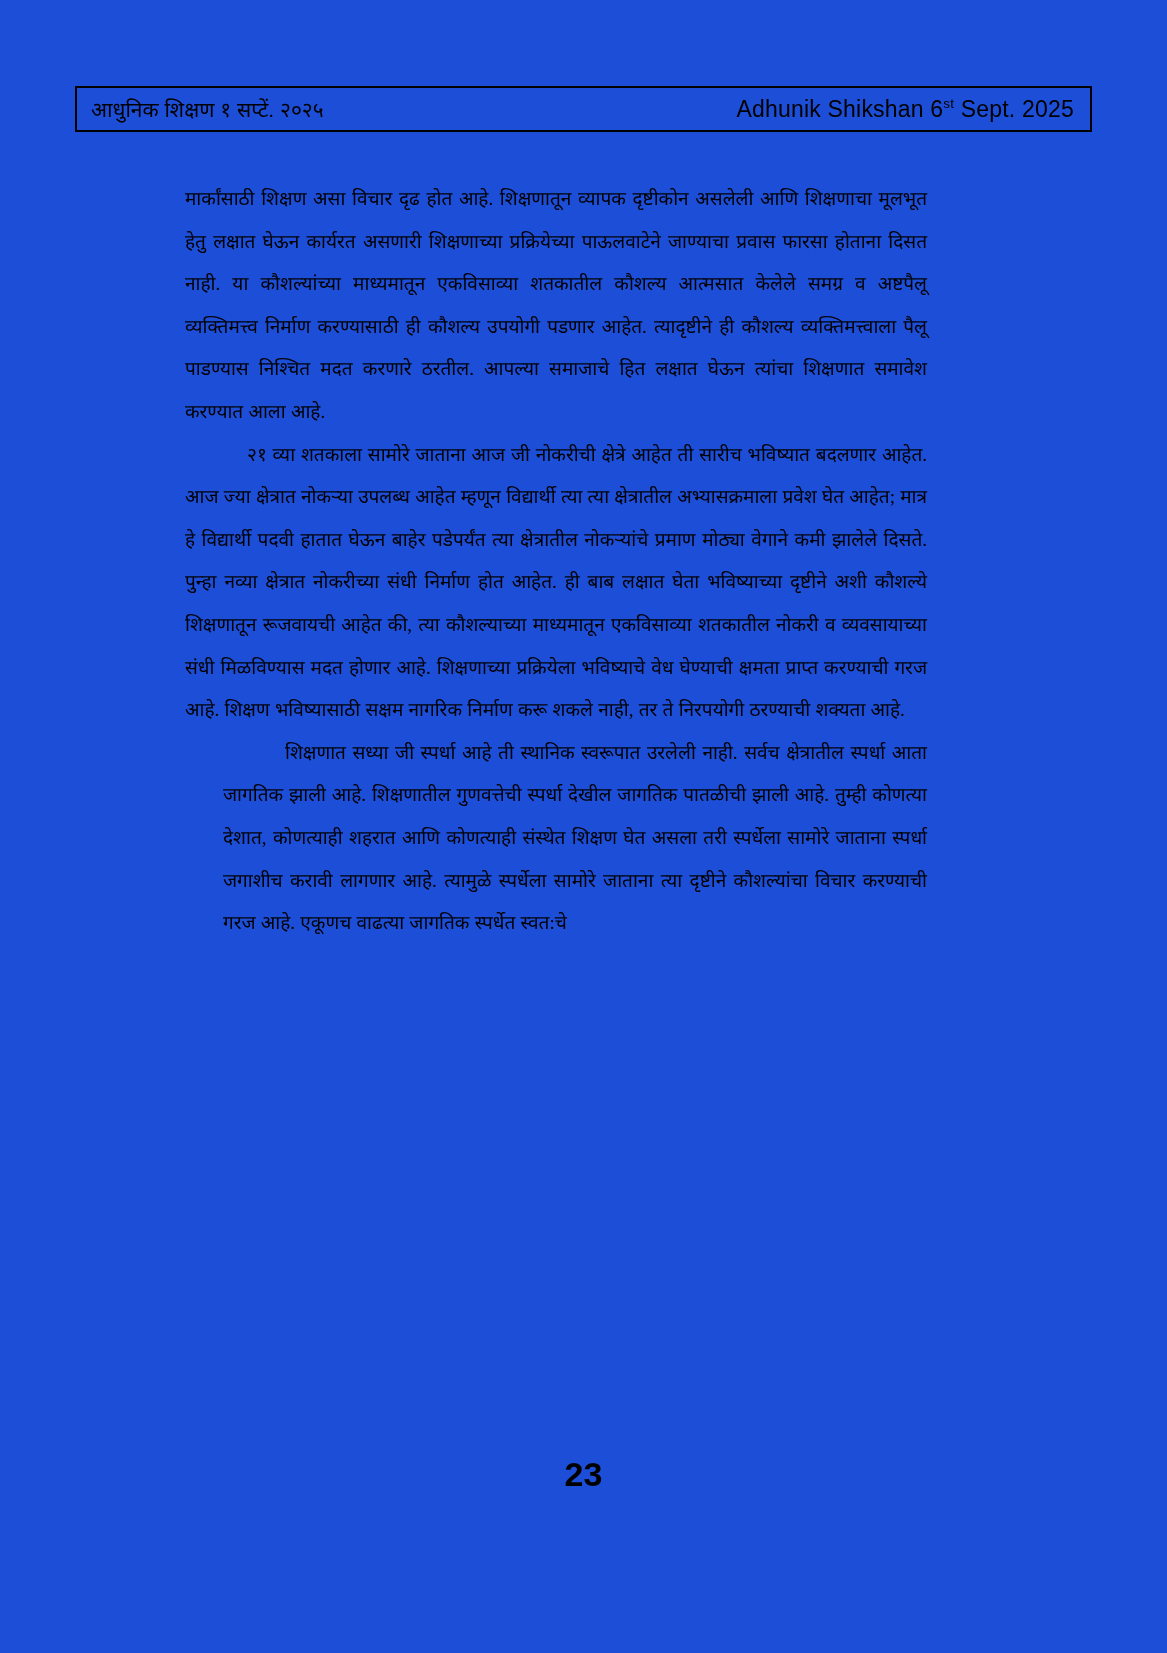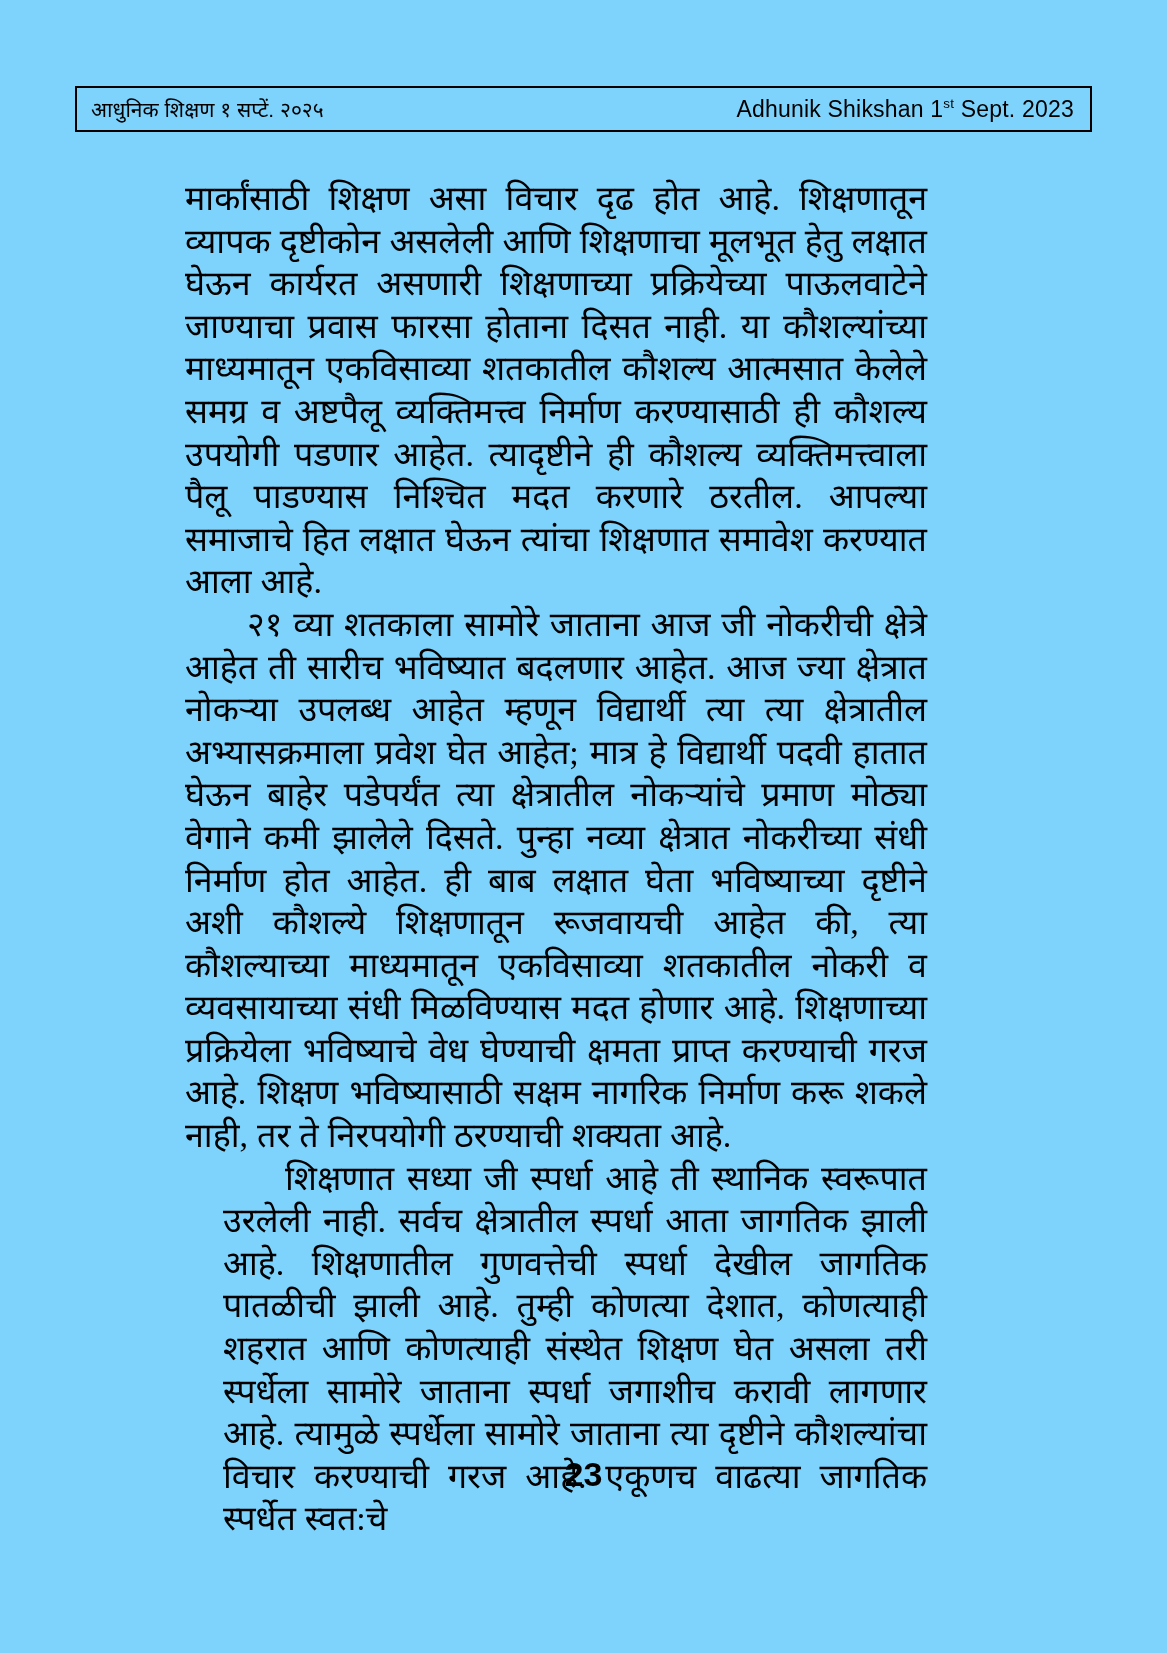--- a/index.html
+++ b/index.html
@@ -5,21 +5,21 @@
   html, body {
     margin: 0;
     padding: 0;
     background: #ffffff;
   }
 
   .page {
     position: relative;
     width: 1167px;
     height: 1653px;
-    background: #7dd3fc;
+    background: #1d4ed8;
     margin: 0 auto;
     box-sizing: border-box;
     overflow: hidden;
   }
 
   
   .header-box {
     position: absolute;
     left: 75px;
     top: 86px;
@@ -60,21 +60,21 @@
   
   .body-col {
     position: absolute;
     left: 185px;
     top: 178px;
     width: 742px;
   }
 
   .para {
     font-family: "Liberation Serif", "DejaVu Serif", serif;
-    font-size: 34px;
+    font-size: 19px;
     line-height: 42.6px;
     color: #000000;
     text-align: justify;
     text-justify: inter-word;
     margin: 0;
     word-spacing: 0.5px;
   }
 
   .para.indent {
     text-indent: 62px;
@@ -99,21 +99,21 @@
     color: #000000;
   }
 </style>
 </head>
 <body>
 
 <div class="page">
 
   <div class="header-box">
     <div class="header-left">आधुनिक शिक्षण १ सप्टें. २०२५</div>
-    <div class="header-right"><span>Adhunik Shikshan 1</span><sup>st</sup><span> Sept.  2023</span></div>
+    <div class="header-right"><span>Adhunik Shikshan 6</span><sup>st</sup><span> Sept.  2025</span></div>
   </div>
 
   <div class="body-col">
     <p class="para">मार्कांसाठी शिक्षण असा विचार दृढ होत आहे. शिक्षणातून व्यापक दृष्टीकोन असलेली आणि शिक्षणाचा मूलभूत हेतु लक्षात घेऊन कार्यरत असणारी शिक्षणाच्या प्रक्रियेच्या पाऊलवाटेने जाण्याचा प्रवास फारसा होताना दिसत नाही. या कौशल्यांच्या माध्यमातून एकविसाव्या शतकातील कौशल्य आत्मसात केलेले समग्र व अष्टपैलू व्यक्तिमत्त्व निर्माण करण्यासाठी ही कौशल्य उपयोगी पडणार आहेत. त्यादृष्टीने ही कौशल्य व्यक्तिमत्त्वाला पैलू पाडण्यास निश्चित मदत करणारे ठरतील. आपल्या समाजाचे हित लक्षात घेऊन त्यांचा शिक्षणात समावेश करण्यात आला आहे.</p>
     <p class="para indent">२१ व्या शतकाला सामोरे जाताना आज जी नोकरीची क्षेत्रे आहेत ती सारीच भविष्यात बदलणार आहेत. आज ज्या क्षेत्रात नोकऱ्या उपलब्ध आहेत म्हणून विद्यार्थी त्या त्या क्षेत्रातील अभ्यासक्रमाला प्रवेश घेत आहेत; मात्र हे विद्यार्थी पदवी हातात घेऊन बाहेर पडेपर्यंत त्या क्षेत्रातील नोकऱ्यांचे प्रमाण मोठ्या वेगाने कमी झालेले दिसते. पुन्हा नव्या क्षेत्रात नोकरीच्या संधी निर्माण होत आहेत. ही बाब लक्षात घेता भविष्याच्या दृष्टीने अशी कौशल्ये शिक्षणातून रूजवायची आहेत की, त्या कौशल्याच्या माध्यमातून एकविसाव्या शतकातील नोकरी व व्यवसायाच्या संधी मिळविण्यास मदत होणार आहे. शिक्षणाच्या प्रक्रियेला भविष्याचे वेध घेण्याची क्षमता प्राप्त करण्याची गरज आहे. शिक्षण भविष्यासाठी सक्षम नागरिक निर्माण करू शकले नाही, तर ते निरपयोगी ठरण्याची शक्यता आहे.</p>
     <p class="para indent last">शिक्षणात सध्या जी स्पर्धा आहे ती स्थानिक स्वरूपात उरलेली नाही. सर्वच क्षेत्रातील स्पर्धा आता जागतिक झाली आहे. शिक्षणातील गुणवत्तेची स्पर्धा देखील जागतिक पातळीची झाली आहे. तुम्ही कोणत्या देशात, कोणत्याही शहरात आणि कोणत्याही संस्थेत शिक्षण घेत असला तरी स्पर्धेला सामोरे जाताना स्पर्धा जगाशीच करावी लागणार आहे. त्यामुळे स्पर्धेला सामोरे जाताना त्या दृष्टीने कौशल्यांचा विचार करण्याची गरज आहे. एकूणच वाढत्या जागतिक स्पर्धेत स्वत:चे</p>
   </div>
 
   <div class="page-number">23</div>
 

